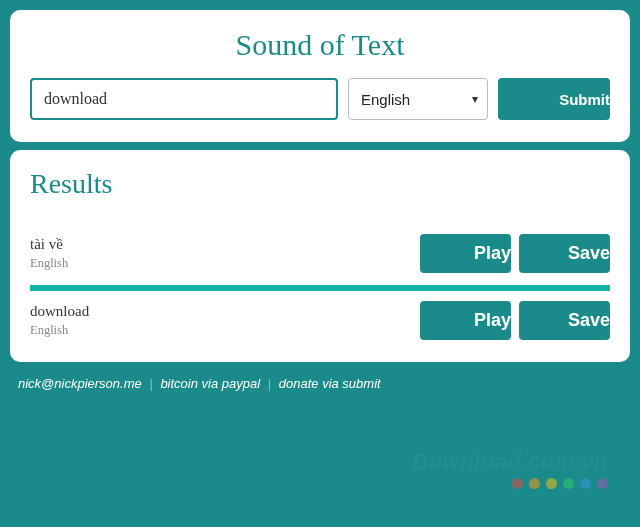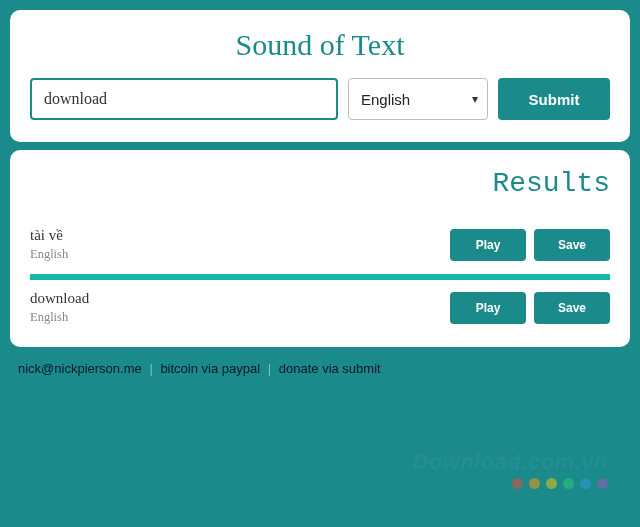--- a/index.html
+++ b/index.html
@@ -79,35 +79,35 @@
   .btn {
     background: #1a8a8a;
     color: #fff;
     border: none;
     border-radius: 4px;
     font-family: Arial, Helvetica, sans-serif;
     font-weight: bold;
     font-size: 15px;
     cursor: pointer;
     padding: 10px 0;
-    text-align: center;
+    text-align: right;
   }
   .btn-submit {
     width: 112px;
   }
   .results-card {
     padding: 18px 20px 10px 20px;
   }
   h2.results-title {
-    text-align: right;
+    text-align: left;
     color: #1a8a8a;
-    font-family: Liberation Mono, monospace;
+    font-family: Liberation Serif, serif;
     font-weight: normal;
     font-size: 28px;
-    margin-bottom: 18px;
+    margin-bottom: 24px;
   }
   .result-row {
     display: flex;
     align-items: center;
     padding: 10px 0 12px 0;
     border-bottom: 6px solid #14b8a6;
   }
   .result-row:last-child { border-bottom: none; }
   .result-info { flex: 1; }
   .result-text {
@@ -117,33 +117,34 @@
   }
   .result-lang {
     font-size: 12.5px;
     color: #888;
   }
   .result-actions {
     display: flex;
     gap: 8px;
   }
   .btn-small {
-    width: 76px;
+    width: 91px;
     padding: 9px 0;
-    font-size: 12px;
+    font-size: 18px;
   }
   .footer {
     padding: 6px 8px 0 8px;
     font-family: Arial, Helvetica, sans-serif;
     font-size: 13px;
     color: #d9f0f0;
   }
   .footer a {
-    color: #0f172a;
+    color: #ffffff;
     text-decoration: none;
+    font-style: italic;
   }
   .footer .sep {
     margin: 0 4px;
     color: #7fbfbf;
   }
   .dots {
     position: absolute;
     right: 22px;
     bottom: 38px;
     display: flex;

